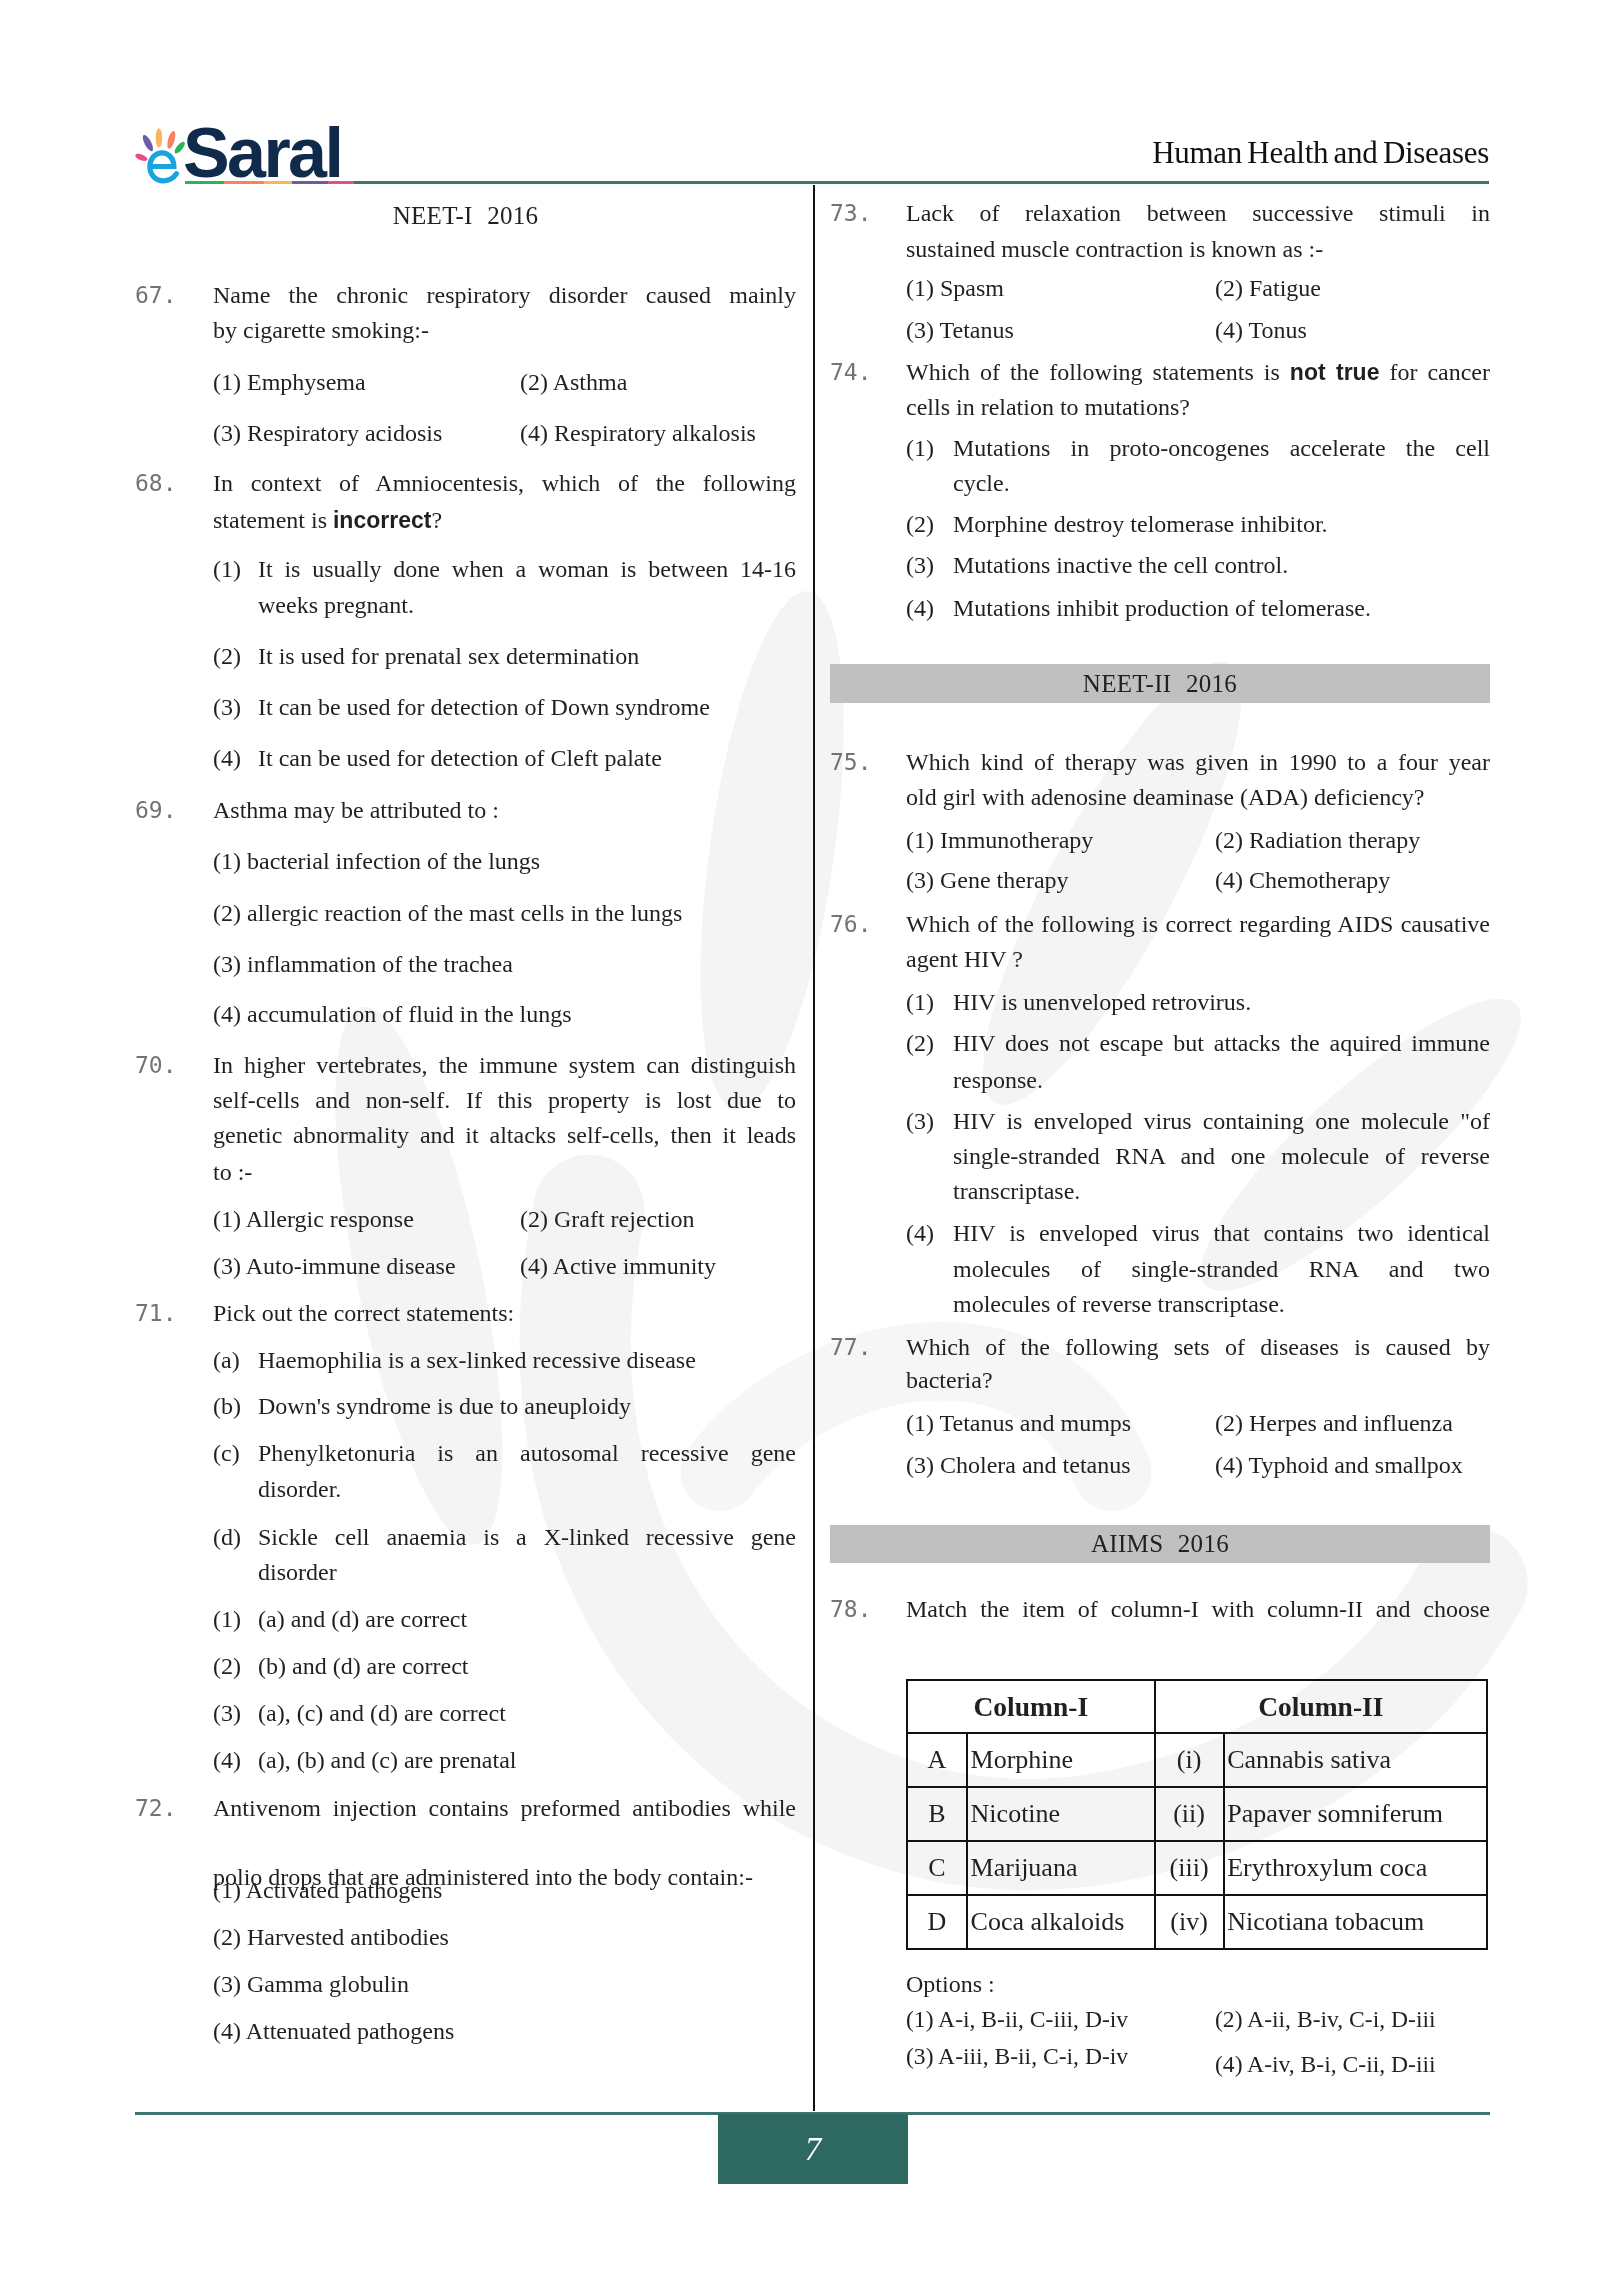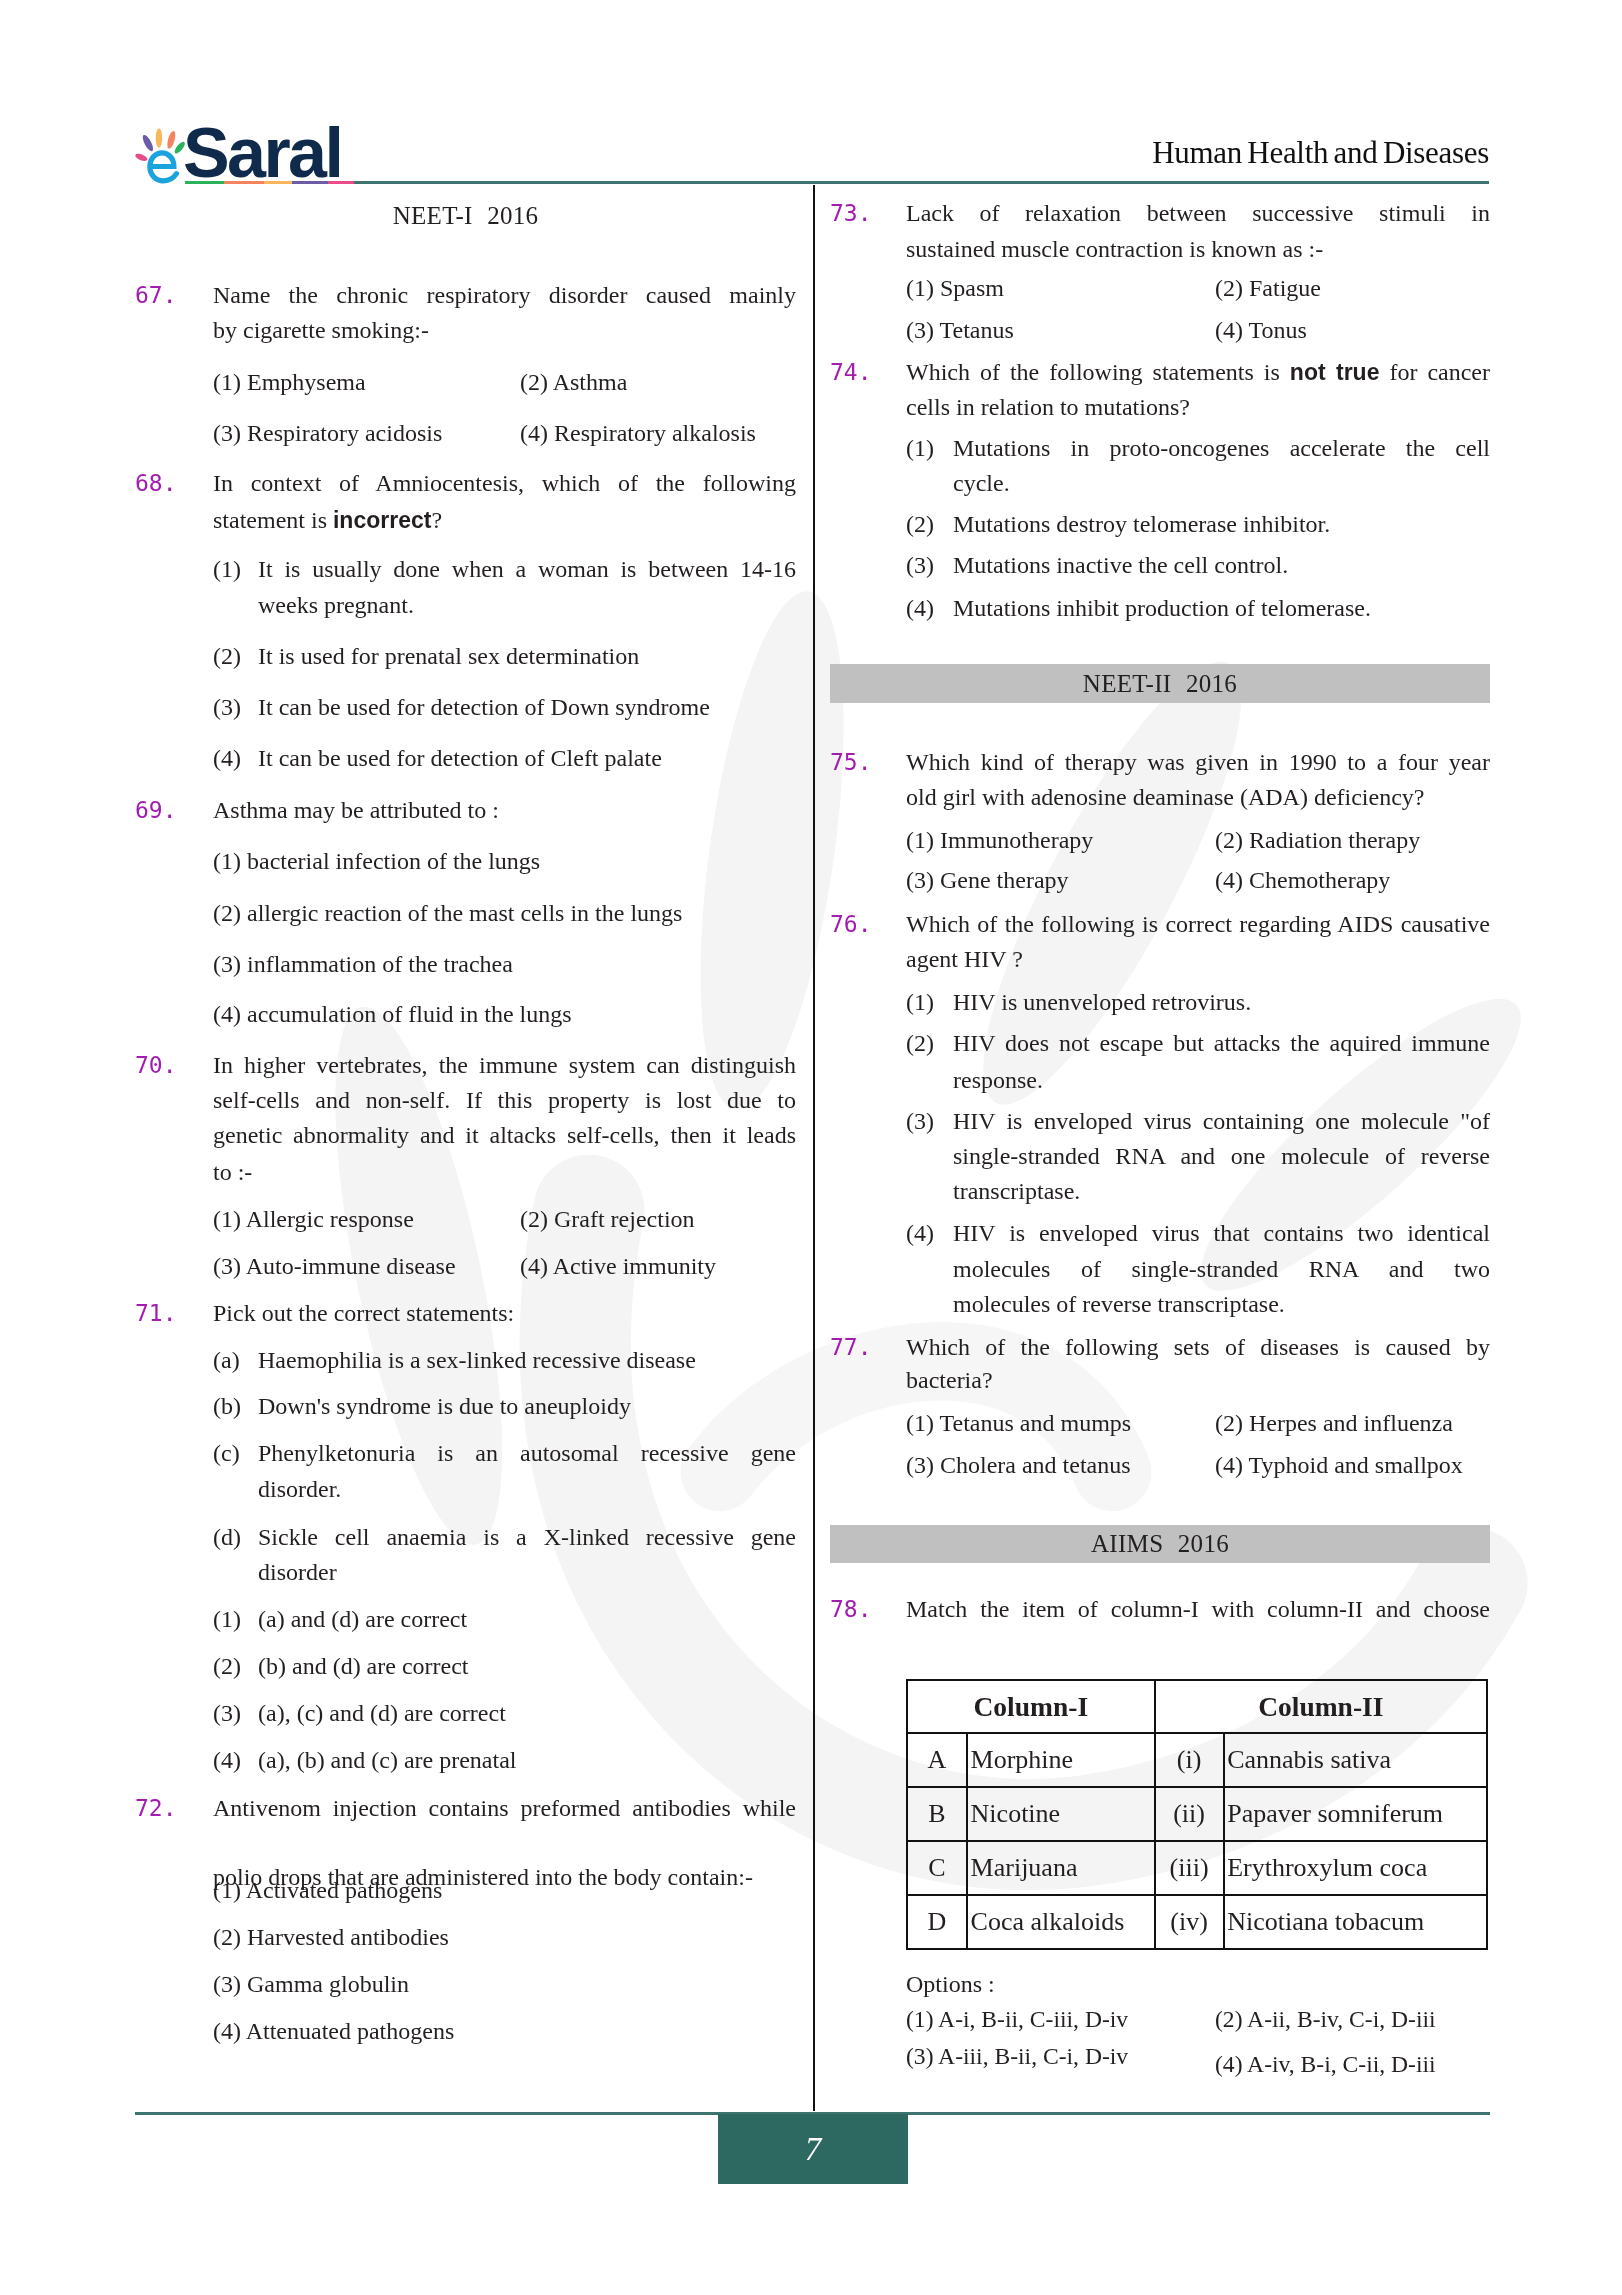--- a/index.html
+++ b/index.html
@@ -20,21 +20,21 @@
   .chapter-title { position:absolute; right:133px; top:133px; font-size:31px; line-height:39px; letter-spacing:-0.3px;
                    word-spacing:-2px; color:#111; white-space:nowrap; }
   .col-divider { position:absolute; left:813px; top:185px; width:2px; height:1926px; background:#111; }
   .footer-rule { position:absolute; left:135px; top:2112px; width:1355px; height:2.6px; background:#3d746f; }
   .page-box { position:absolute; left:718px; top:2114px; width:190px; height:70px; background:#2d6960;
               color:#fff; font-style:italic; font-size:33px; line-height:70px; text-align:center; }
 
   
   .ln { position:absolute; height:35px; line-height:35px; font-size:24px; white-space:nowrap; }
   .j  { white-space:normal; text-align:justify; text-align-last:justify; }
-  .qn { position:absolute; height:35px; line-height:35px; font-family:"DejaVu Sans Mono", monospace; font-size:23px; color:#a21caf; }
+  .qn { position:absolute; height:35px; line-height:35px; font-family:"DejaVu Sans Mono", monospace; font-size:23px; color:#737373; }
   .b  { font-family:"Liberation Sans", sans-serif; font-weight:bold; font-size:23px; }
 
   .Ln { left:135px; }  .Lt { left:213px; width:583px; }  .Li { left:258px; width:538px; }  .L2 { left:520px; }
   .Rn { left:830px; } .Rt { left:906px; width:584px; } .Ri { left:953px; width:537px; } .R2 { left:1215px; }
 
   .sec-title { position:absolute; left:135px; width:661px; text-align:center; font-size:25px; line-height:35px; word-spacing:7.9px; letter-spacing:0.3px; }
   .band { position:absolute; left:830px; width:660px; background:#c0c0c0; text-align:center; font-size:25px; word-spacing:7.9px; letter-spacing:0.3px; }
 
   
   .match-table { position:absolute; left:906px; top:1679px; width:582px; border-collapse:collapse; font-family:"Liberation Serif", serif; }
@@ -157,21 +157,21 @@
   <div class="ln" style="left:906px;top:313px;">(3) Tetanus</div>
   <div class="ln R2" style="top:313px;">(4) Tonus</div>
 
   <div class="qn Rn" style="top:355px;">74.</div>
   <div class="ln Rt j" style="top:355px;"><span>Which of the following statements is </span> <span class="b">not true</span> <span> for cancer</span></div>
   <div class="ln Rt" style="top:390px;">cells in relation to mutations?</div>
   <div class="ln" style="left:906px;top:431px;">(1)</div>
   <div class="ln Ri j" style="top:431px;">Mutations in proto-oncogenes accelerate the cell</div>
   <div class="ln Ri" style="top:466px;">cycle.</div>
   <div class="ln" style="left:906px;top:507px;">(2)</div>
-  <div class="ln Ri" style="top:507px;">Mutations destroy telomerase inhibitor.</div>
+  <div class="ln Ri" style="top:507px;">Morphine destroy telomerase inhibitor.</div>
   <div class="ln" style="left:906px;top:548px;">(3)</div>
   <div class="ln Ri" style="top:548px;">Mutations inactive the cell control.</div>
   <div class="ln" style="left:906px;top:591px;">(4)</div>
   <div class="ln Ri" style="top:591px;">Mutations inhibit production of telomerase.</div>
 
   <div class="band" style="top:664px;height:39px;line-height:39px;">NEET-II 2016</div>
 
   <div class="qn Rn" style="top:745px;">75.</div>
   <div class="ln Rt j" style="top:745px;">Which kind of therapy was given in 1990 to a four year</div>
   <div class="ln Rt" style="top:780px;">old girl with adenosine deaminase (ADA) deficiency?</div>

